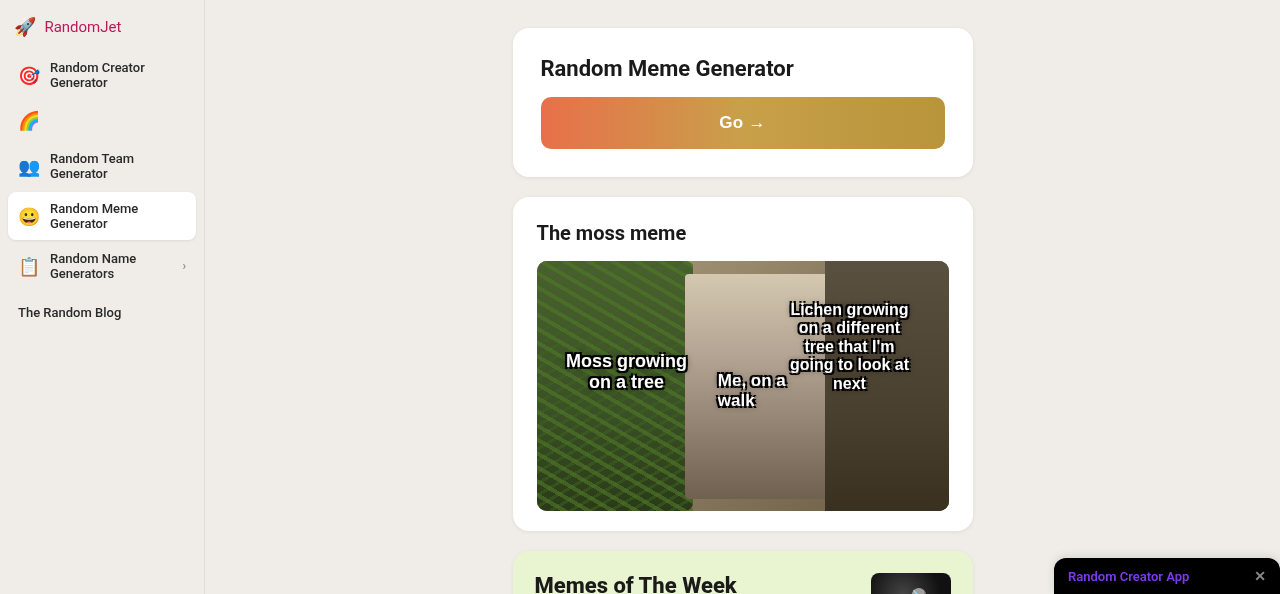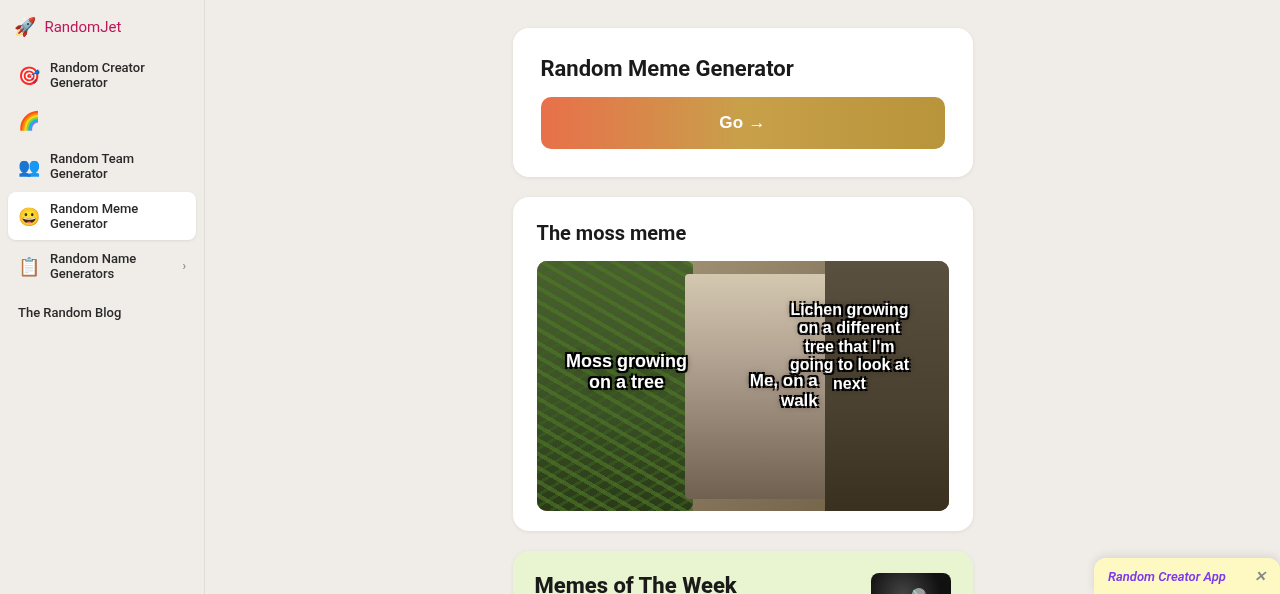--- a/index.html
+++ b/index.html
@@ -225,21 +225,21 @@
       left: 20px;
       top: 90px;
       font-size: 18px;
       text-align: center;
       width: 140px;
     }
     .meme-text-me {
       left: 44%;
       top: 44%;
       font-size: 17px;
-      text-align: right;
+      text-align: left;
       width: 100px;
     }
     .meme-text-lichen {
       right: 34px;
       top: 40px;
       font-size: 16px;
       text-align: center;
       width: 130px;
     }
 
@@ -281,32 +281,31 @@
     .mic-icon {
       font-size: 28px;
       color: #888;
     }
 
     
     .bottom-widget {
       position: fixed;
       bottom: 0;
       right: 0;
-      width: 186px;
-      background: #fef9c3;
+      width: 226px;
+      background: #000000;
       border-radius: 12px 12px 0 0;
       padding: 10px 14px;
       box-shadow: 0 -2px 10px rgba(0,0,0,0.1);
       display: flex;
       align-items: center;
       justify-content: space-between;
       font-size: 13px;
       color: #7c3aed;
       font-weight: 600;
-      font-style: italic;
     }
     .widget-close {
       cursor: pointer;
       color: #888;
       font-size: 14px;
     }
   </style>
 </head>
 <body>
 

